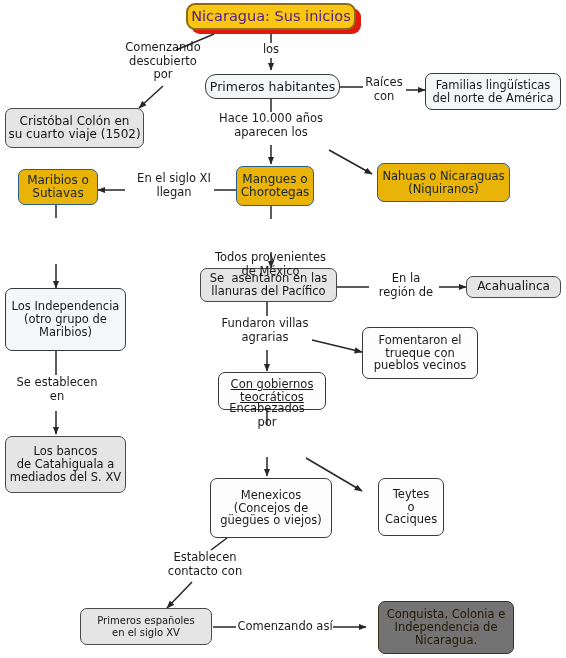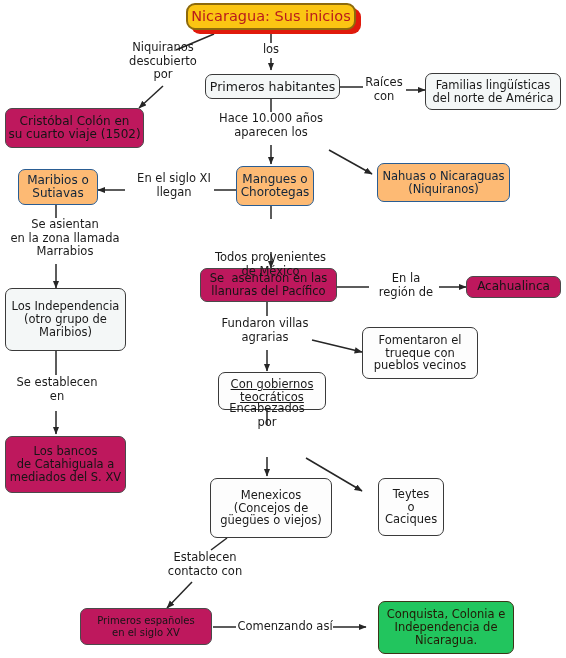--- a/index.html
+++ b/index.html
@@ -39,38 +39,38 @@
     background: #fdfdfd;
     border: 1.4px solid #3a3a3a;
     color: #1a1a1a;
   }
   .n-offwhite {
     background: #f4f7f7;
     border: 1.4px solid #3a3a3a;
     color: #1a1a1a;
   }
   .n-gray {
-    background: #be185d;
+    background: #e5e5e5;
     border: 1.4px solid #4a4a4a;
     color: #151515;
   }
   .n-blue {
-    background: #fdba74;
+    background: #eab308;
     border: 1.4px solid #2a5d93;
     color: #10243a;
   }
   .n-gold {
-    background: #22c55e;
+    background: #737373;
     border: 1.6px solid #3d3418;
     color: #231a05;
   }
   .n-title {
     background: #fbc513;
     border: 2.2px solid #8d6a0c;
-    color: #b91c1c;
+    color: #4c1d95;
     border-radius: 9px;
     font-size: 14.5px;
     z-index: 4;
   }
   .title-shadow {
     position: absolute;
     background: #e01a0c;
     border-radius: 9px;
     z-index: 2;
   }
@@ -154,21 +154,21 @@
 
       <path d="M213,627 L236,627"></path>
 
       <path d="M333,627 L366,627" marker-end="url(#ah)"></path>
     </g>
   </svg>
 
   <div class="title-shadow" style="left:191px; top:8px; width:170px; height:26px;"></div>
   <div class="node n-title" style="left:186px; top:3px; width:170px; height:27px;">Nicaragua: Sus inicios</div>
 
-  <div class="node n-offwhite" style="left:205px; top:74px; width:135px; height:25px; font-size:12.5px;">Primeros habitantes</div>
+  <div class="node n-offwhite" style="left:205px; top:74px; width:135px; height:25px; font-size:12.5px;border-radius:11px;">Primeros habitantes</div>
 
   <div class="node n-gray" style="left:5px; top:108px; width:139px; height:40px; font-size:12px;">Cristóbal Colón en
 su cuarto viaje (1502)</div>
 
   <div class="node n-offwhite" style="left:425px; top:73px; width:136px; height:37px; font-size:11.5px;">Familias lingüísticas
 del norte de América</div>
 
   <div class="node n-blue" style="left:18px; top:169px; width:80px; height:36px; font-size:12px;">Maribios o
 Sutiavas</div>
 
@@ -206,41 +206,38 @@
 o
 Caciques</div>
 
   <div class="node n-gray" style="left:80px; top:608px; width:132px; height:37px; font-size:10px;">Primeros españoles
 en el siglo XV</div>
 
   <div class="node n-gold" style="left:378px; top:601px; width:136px; height:53px; font-size:11.5px;">Conquista, Colonia e
 Independencia de
 Nicaragua.</div>
 
-  <div class="label" style="left:103px; top:41px; width:120px; font-size:11.5px;">Niquiranos
+  <div class="label" style="left:103px; top:41px; width:120px; font-size:11.5px;">Comenzando
 descubierto
 por</div>
 
   <div class="label" style="left:246px; top:43px; width:50px; font-size:11.5px;">los</div>
 
   <div class="label" style="left:355px; top:76px; width:58px; font-size:11.5px;">Raíces
 con</div>
 
   <div class="label" style="left:203px; top:112px; width:136px; font-size:11.5px;">Hace 10.000 años
 aparecen los</div>
 
   <div class="label" style="left:124px; top:172px; width:100px; font-size:11.5px;">En el siglo XI
 llegan</div>
 
   <div class="label" style="left:199px; top:219px; width:143px; font-size:11.5px;margin-top:32px;">Todos provenientes
 de México</div>
 
-  <div class="label" style="left:0px; top:218px; width:130px; font-size:11.5px;">Se asientan
-en la zona llamada
-Marrabios</div>
 
   <div class="label" style="left:370px; top:272px; width:72px; font-size:11.5px;">En la
 región de</div>
 
   <div class="label" style="left:203px; top:317px; width:124px; font-size:11.5px;">Fundaron villas
 agrarias</div>
 
   <div class="label" style="left:2px; top:376px; width:110px; font-size:11.5px;">Se establecen
 en</div>
 

